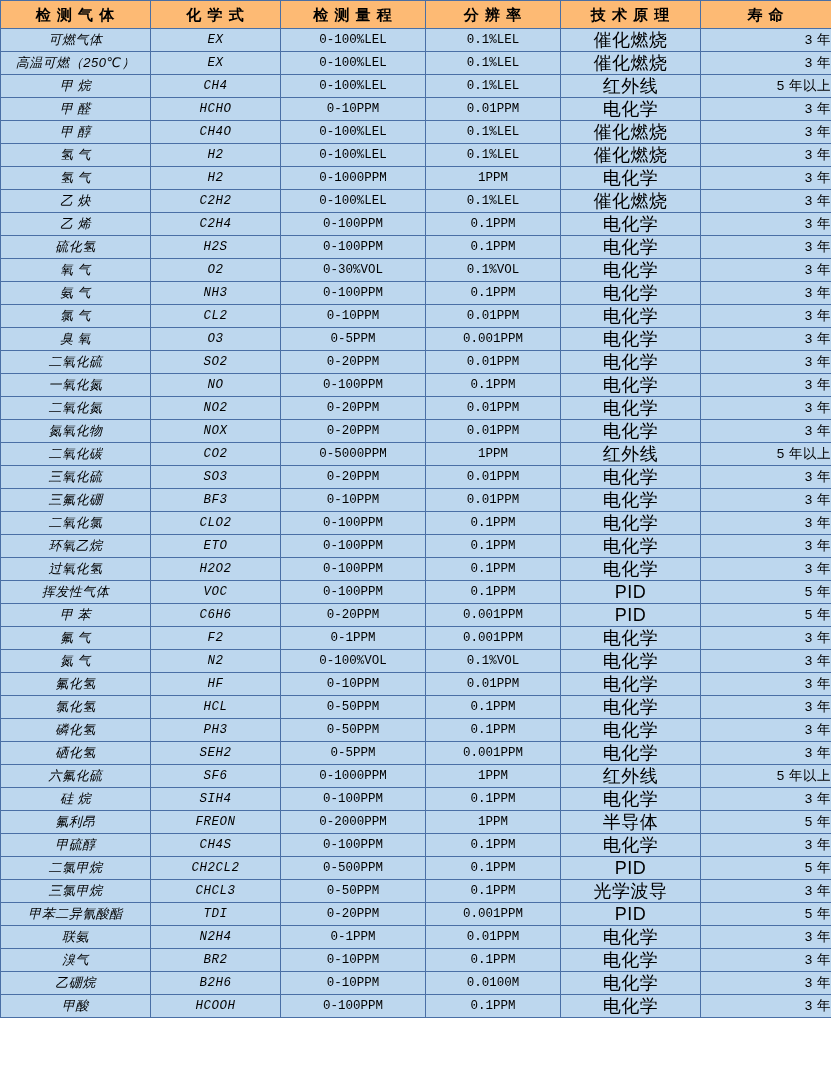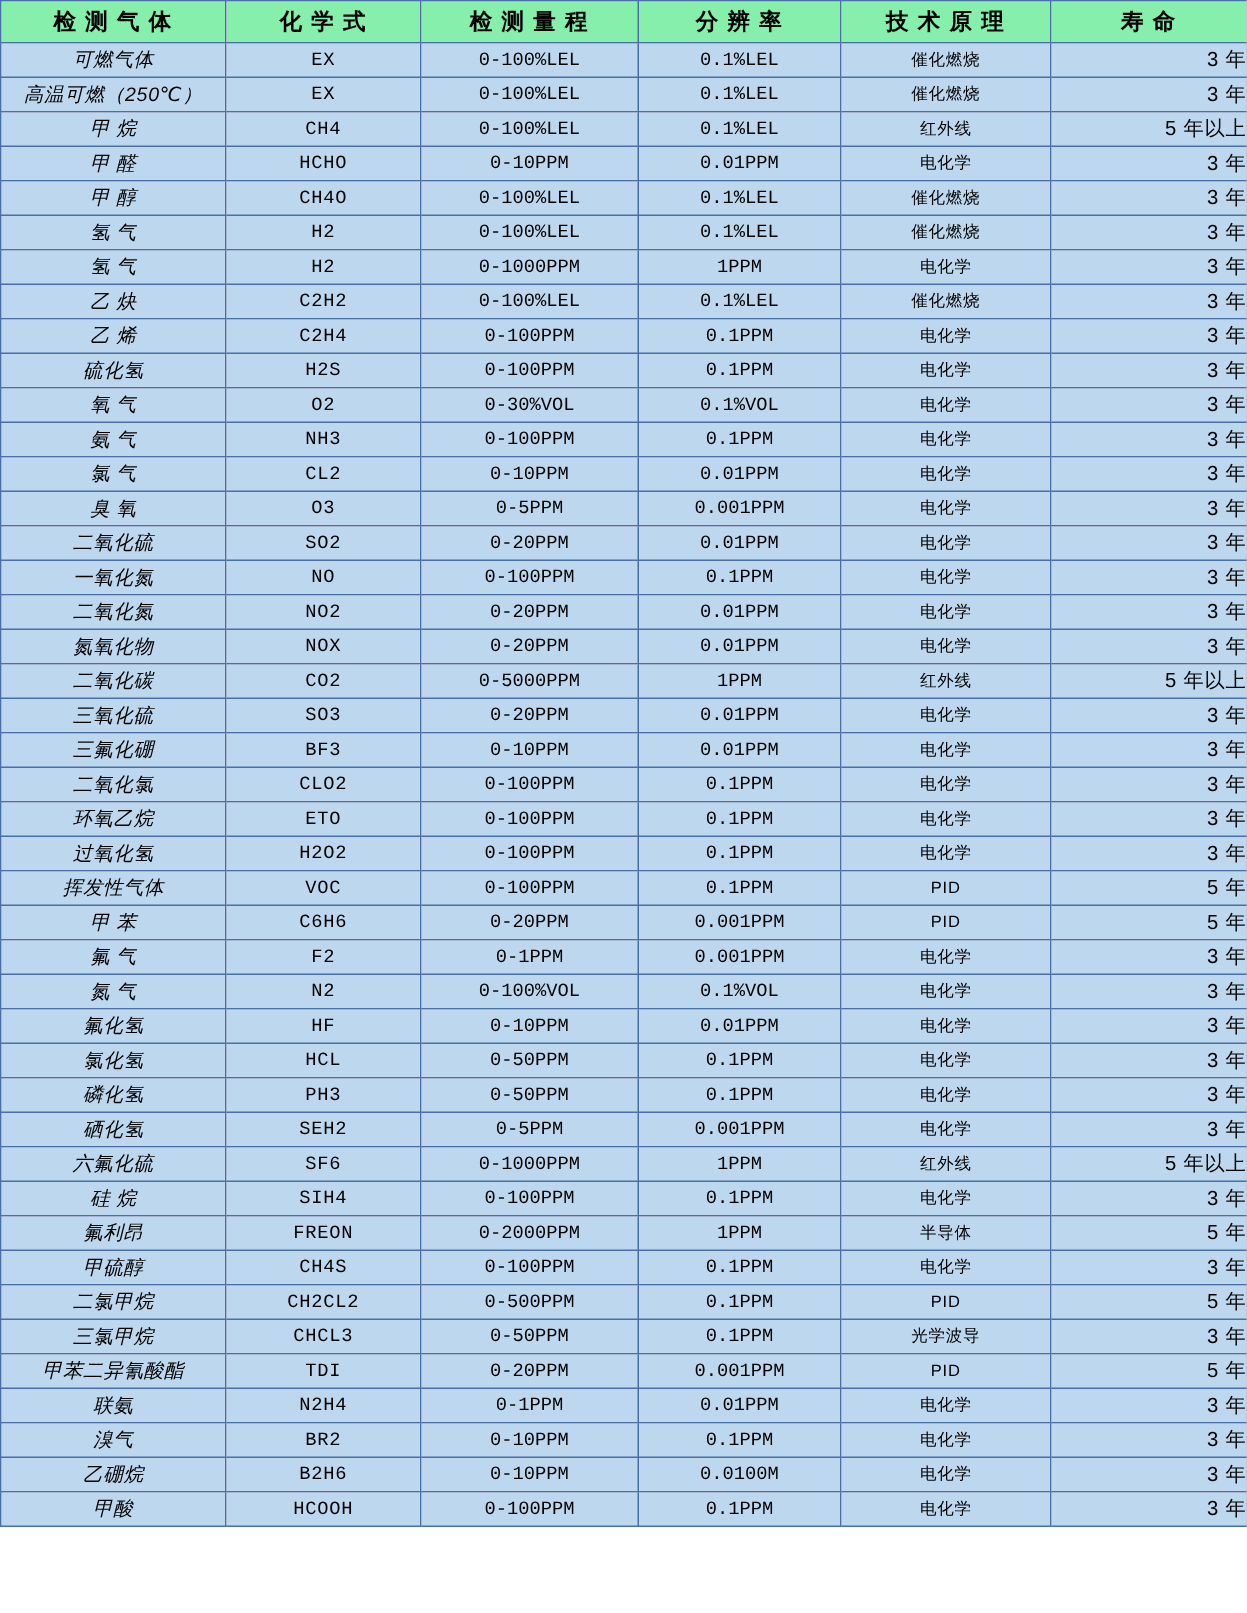--- a/index.html
+++ b/index.html
@@ -32,21 +32,21 @@
     border: 1px solid #4a6fa5;
     text-align: center;
     vertical-align: middle;
     padding: 0;
     height: 22px;
     line-height: 22px;
     overflow: hidden;
     white-space: nowrap;
   }
   table.gas-table thead th {
-    background: #86efac;
+    background: #fdba74;
     color: #000000;
     font-size: 15px;
     font-weight: bold;
     height: 27px;
     line-height: 27px;
     letter-spacing: 1px;
   }
   table.gas-table tbody td {
     background: #bdd7ee;
     color: #000000;
@@ -54,28 +54,29 @@
   }
   table.gas-table tbody td.name {
     font-size: 13px;
     letter-spacing: 0.5px;
     font-style: italic;
   }
   table.gas-table tbody td.formula {
     font-family: "Liberation Mono", "DejaVu Sans Mono", monospace;
     font-size: 12.5px;
     letter-spacing: 0.5px;
+    font-style: italic;
   }
   table.gas-table tbody td.range,
   table.gas-table tbody td.res {
     font-family: "Liberation Mono", "DejaVu Sans Mono", monospace;
     font-size: 12.5px;
   }
   table.gas-table tbody td.principle {
-    font-size: 11px;
+    font-size: 18px;
     letter-spacing: 0.5px;
   }
   table.gas-table tbody td.life {
     font-size: 13.5px;
     letter-spacing: 0.5px;
     text-align: right;
   }
 </style>
 </head>
 <body>

